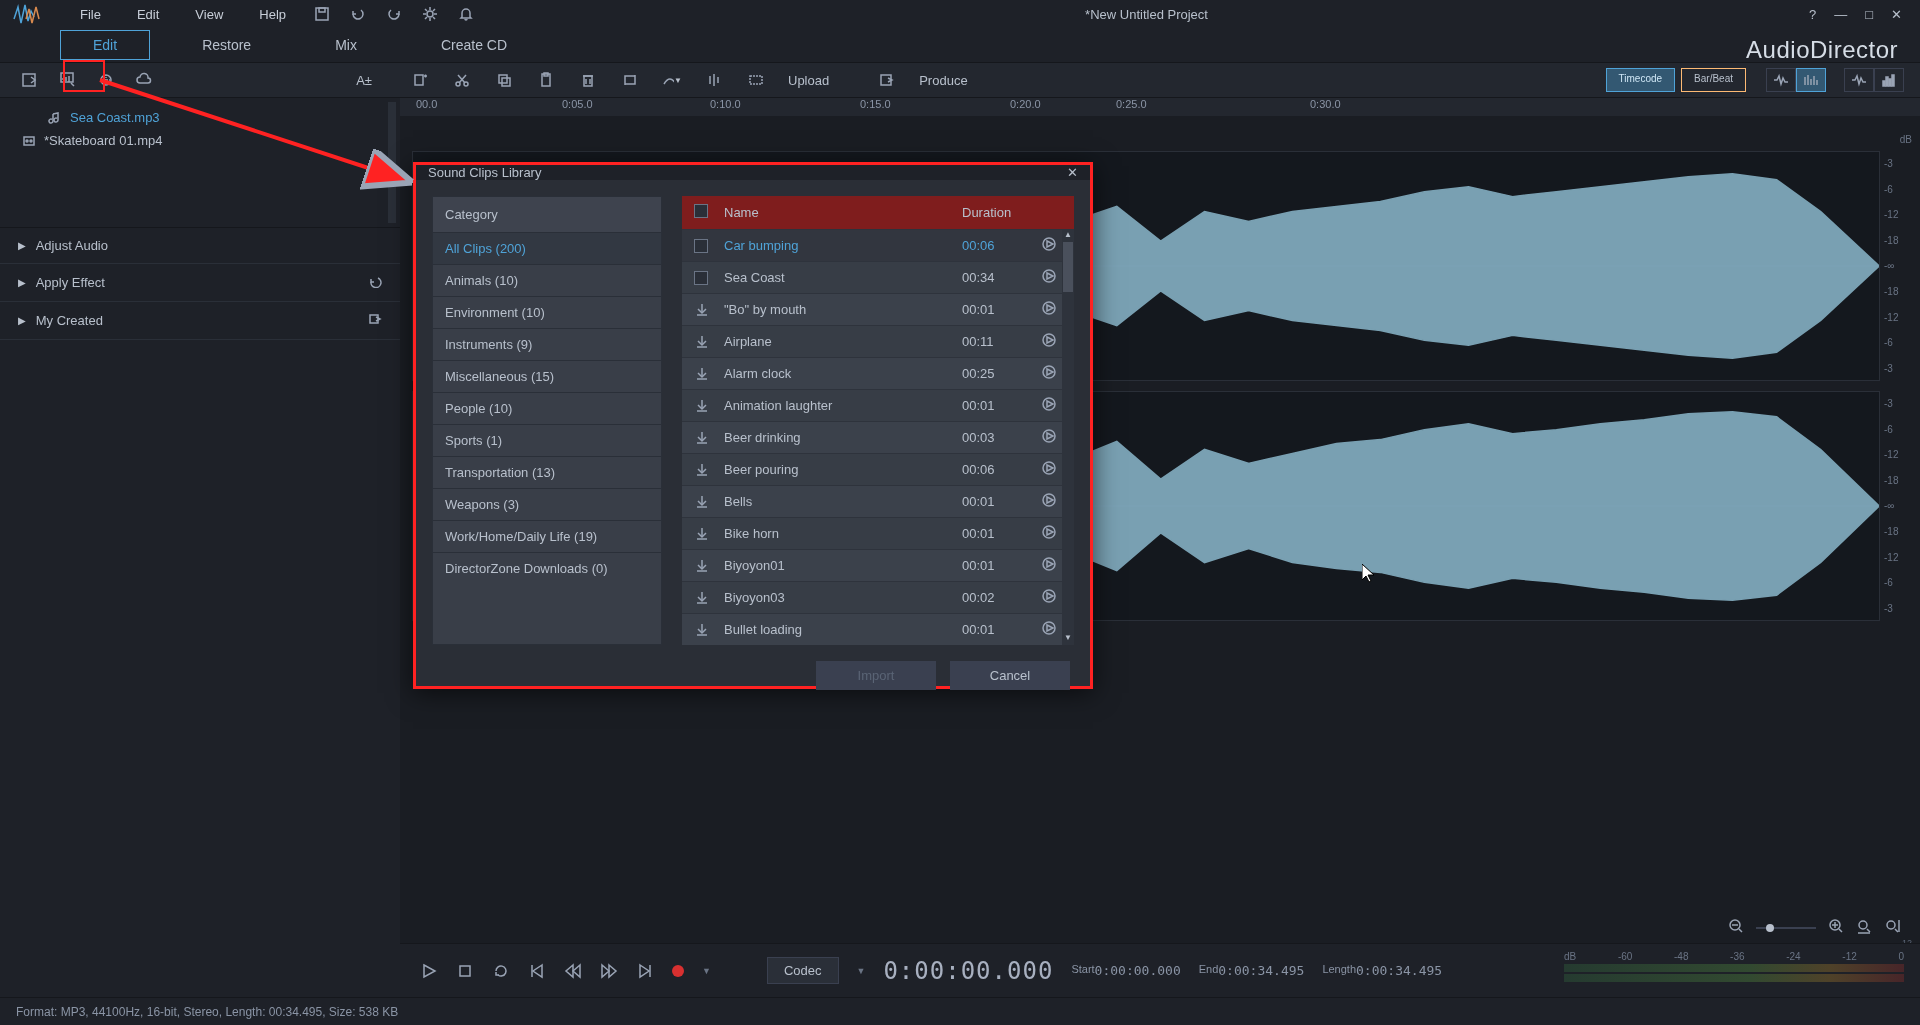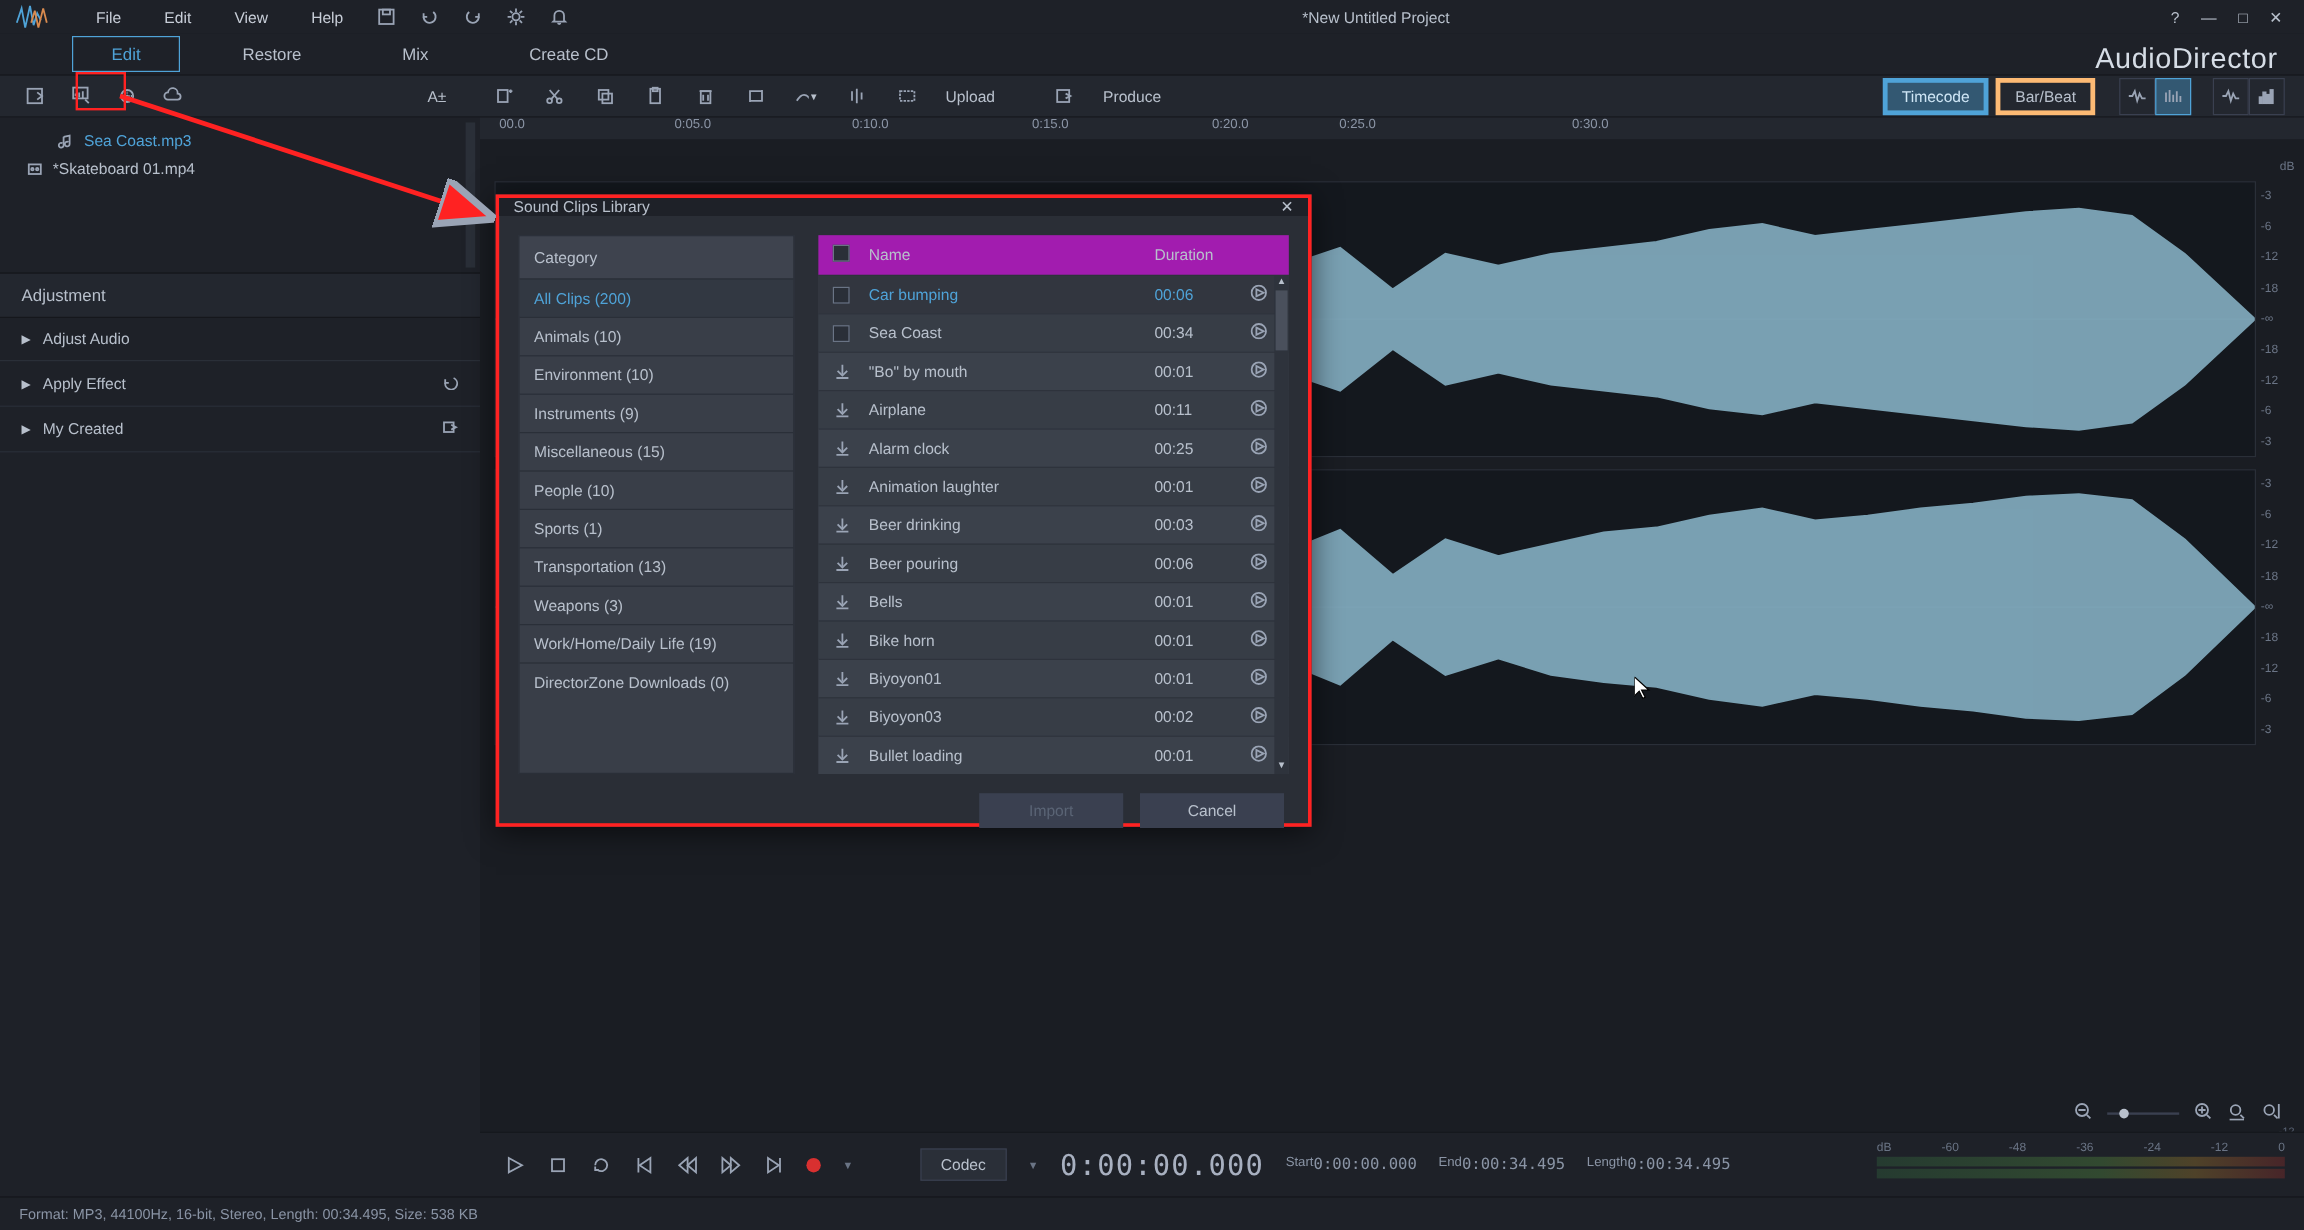--- a/index.html
+++ b/index.html
@@ -21,21 +21,21 @@
 .brand { position: absolute; right: 22px; top: 36px; color: #d6dde6; font-size: 24px; font-weight: 300; letter-spacing: 0.5px; }
 
 
 .tool-row { height: 36px; display: flex; align-items: center; background: #23272f; border-top: 1px solid #15171c; border-bottom: 1px solid #15171c; }
 .tool-left { width: 400px; display: flex; align-items: center; padding-left: 20px; gap: 18px; }
 .tool-right { flex: 1; display: flex; align-items: center; padding-left: 10px; gap: 22px; }
 .tool-icon { width: 20px; height: 20px; display: flex; align-items: center; justify-content: center; cursor: pointer; }
 .highlight-box { position: absolute; border: 2px solid #ff2222; pointer-events: none; }
 .tool-text { font-size: 13px; cursor: pointer; }
 .display-toggles { margin-left: auto; display: flex; gap: 6px; padding-right: 16px; }
-.toggle-btn { padding: 4px 12px; border: 4px solid #fdba74; font-size: 13px; background: #23272f; color: #b8c0cc; cursor: pointer; }
+.toggle-btn { padding: 4px 12px; border: 1px solid #fdba74; font-size: 10px; background: #23272f; color: #b8c0cc; cursor: pointer; }
 .toggle-btn.active { background: #335872; color: #cfe6f5; border-color: #4fa3d8; }
 .icon-btn-group { display: flex; gap: 0; }
 .icon-btn { padding: 4px 6px; border: 1px solid #3a4050; background: #23272f; cursor: pointer; display:flex; align-items:center; }
 .icon-btn.active { background: #335872; border-color: #4fa3d8; }
 
 
 .main-area { display: flex; height: calc(100% - 28px - 34px - 36px - 28px); }
 .left-col { width: 400px; background: #1e2128; display: flex; flex-direction: column; }
 .file-list { height: 130px; padding: 8px 0; border-bottom: 1px solid #15171c; position: relative; }
 .file-row { padding: 4px 22px; font-size: 13px; display: flex; align-items: center; gap: 8px; cursor: pointer; }
@@ -71,21 +71,21 @@
 
 .dialog { position: absolute; top: 142px; left: 413px; width: 680px; height: 527px; background: #2a2e36; border: 3px solid #ff2222; box-shadow: 0 4px 24px rgba(0,0,0,.6); display: flex; flex-direction: column; margin-top: 20px; }
 .dlg-title { height: 30px; background: #1e2128; display: flex; align-items: center; padding: 0 12px; font-size: 13px; }
 .dlg-title .close { margin-left: auto; cursor: pointer; }
 .dlg-body { flex: 1; display: flex; gap: 20px; padding: 16px; }
 .cat-panel { width: 230px; background: #393e48; display: flex; flex-direction: column; border: 1px solid #2a2f38; }
 .cat-header { padding: 10px 12px; font-size: 13px; background: #3e434e; }
 .cat-item { padding: 8px 12px; font-size: 13px; border-top: 1px solid #2a2f38; cursor: pointer; }
 .cat-item.selected { background: #323842; color: #4fa3d8; }
 .clip-panel { flex: 1; background: #393e48; display: flex; flex-direction: column; position: relative; }
-.clip-header { display: flex; align-items: center; padding: 8px 12px; font-size: 13px; background: #a21caf; }
+.clip-header { display: flex; align-items: center; padding: 8px 12px; font-size: 13px; background: #7f1d1d; }
 .clip-header .chk { width: 30px; }
 .clip-header .name { flex: 1; }
 .clip-header .dur { width: 100px; }
 .clip-rows { flex: 1; overflow: hidden; }
 .clip-row { display: flex; align-items: center; padding: 7px 12px; font-size: 13px; border-top: 1px solid #2e333c; cursor: pointer; }
 .clip-row:nth-child(odd) { background: #3b414b; }
 .clip-row:nth-child(even) { background: #373d46; }
 .clip-row.selected { background: #32363f; }
 .clip-row.selected .name { color: #4fa3d8; }
 .clip-row.selected .dur { color: #4fa3d8; }
@@ -339,21 +339,20 @@
         <svg width="14" height="14">
             <rect x="2" y="3" width="10" height="8"></rect>
             <circle cx="5" cy="7" r="1"></circle>
             <circle cx="9" cy="7" r="1"></circle>
           </svg>
         <span>*Skateboard 01.mp4</span>
       </div>
       <div style="position:absolute;right:4px;top:4px;bottom:4px;width:8px;background:#2a2f38"></div>
     </div>
     <div class="adj-panel">
-      <div class="adj-header">Adjustment</div>
       <div class="adj-item">
           <span class="chev">▶</span>
           <span>Adjust Audio</span>
         </div>
       <div class="adj-item">
           <span class="chev">▶</span>
           <span>Apply Effect</span>
           <span class="suffix"><svg width="14" height="14">
               <path d="M10 4 A5 5 0 1 1 3 8"></path>
               <polyline points="3,5 3,8 6,8"></polyline>

